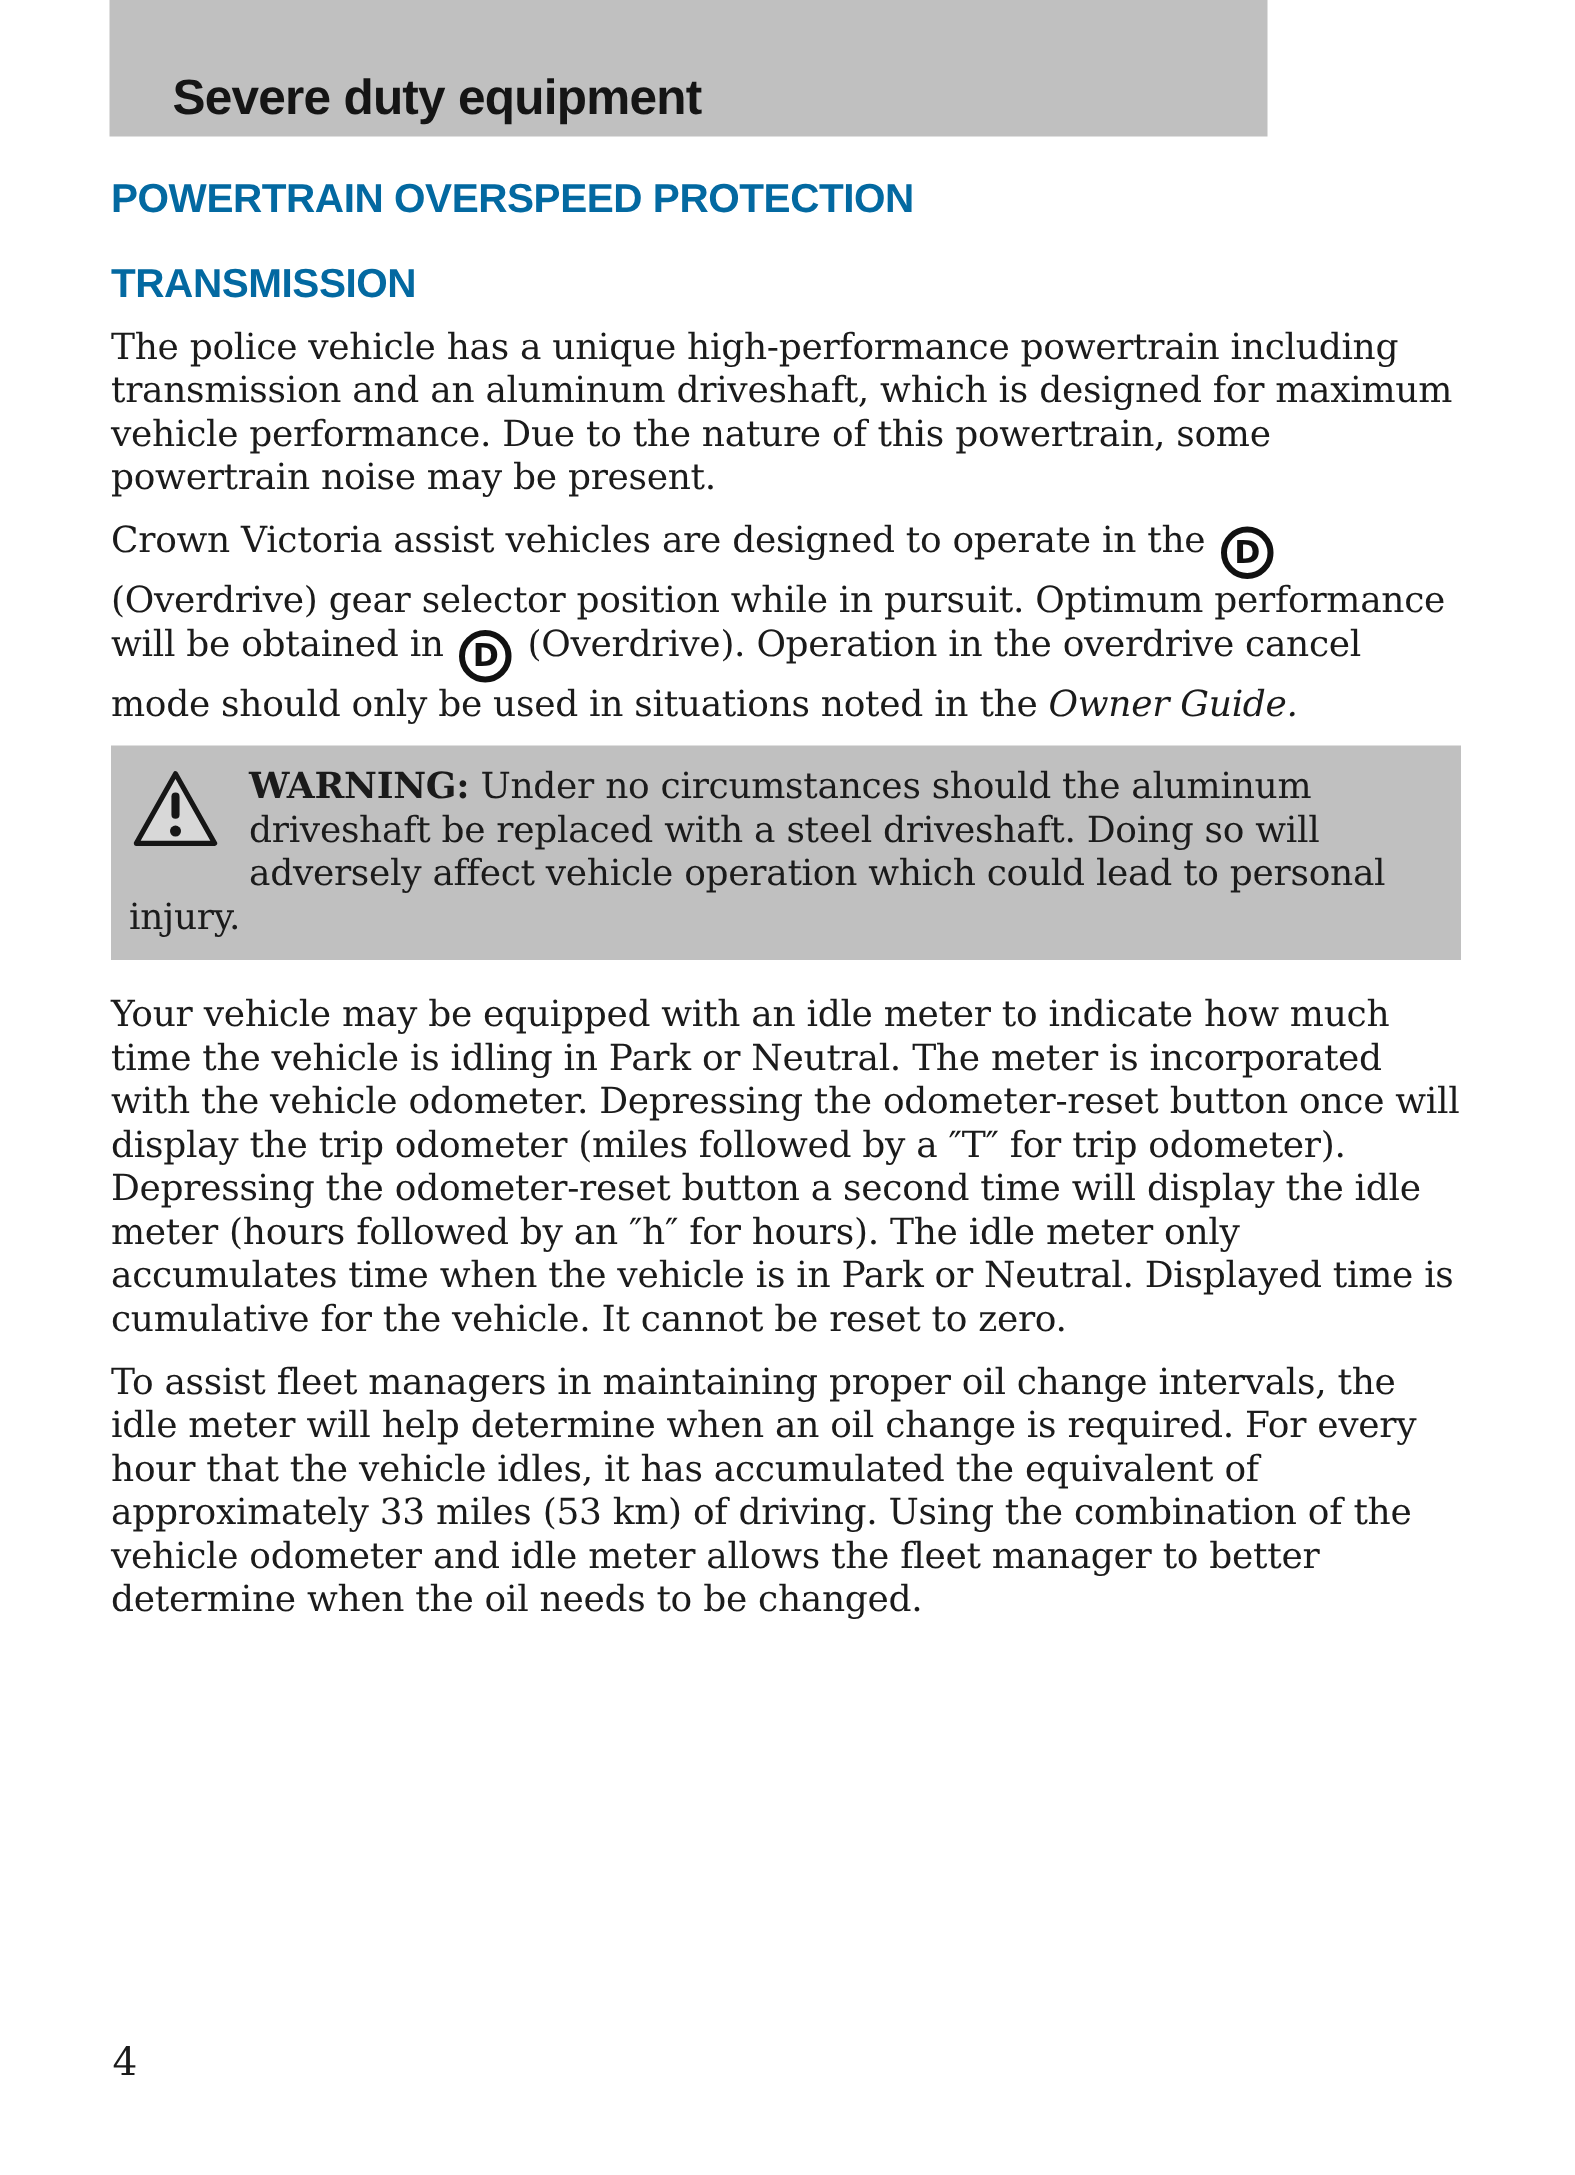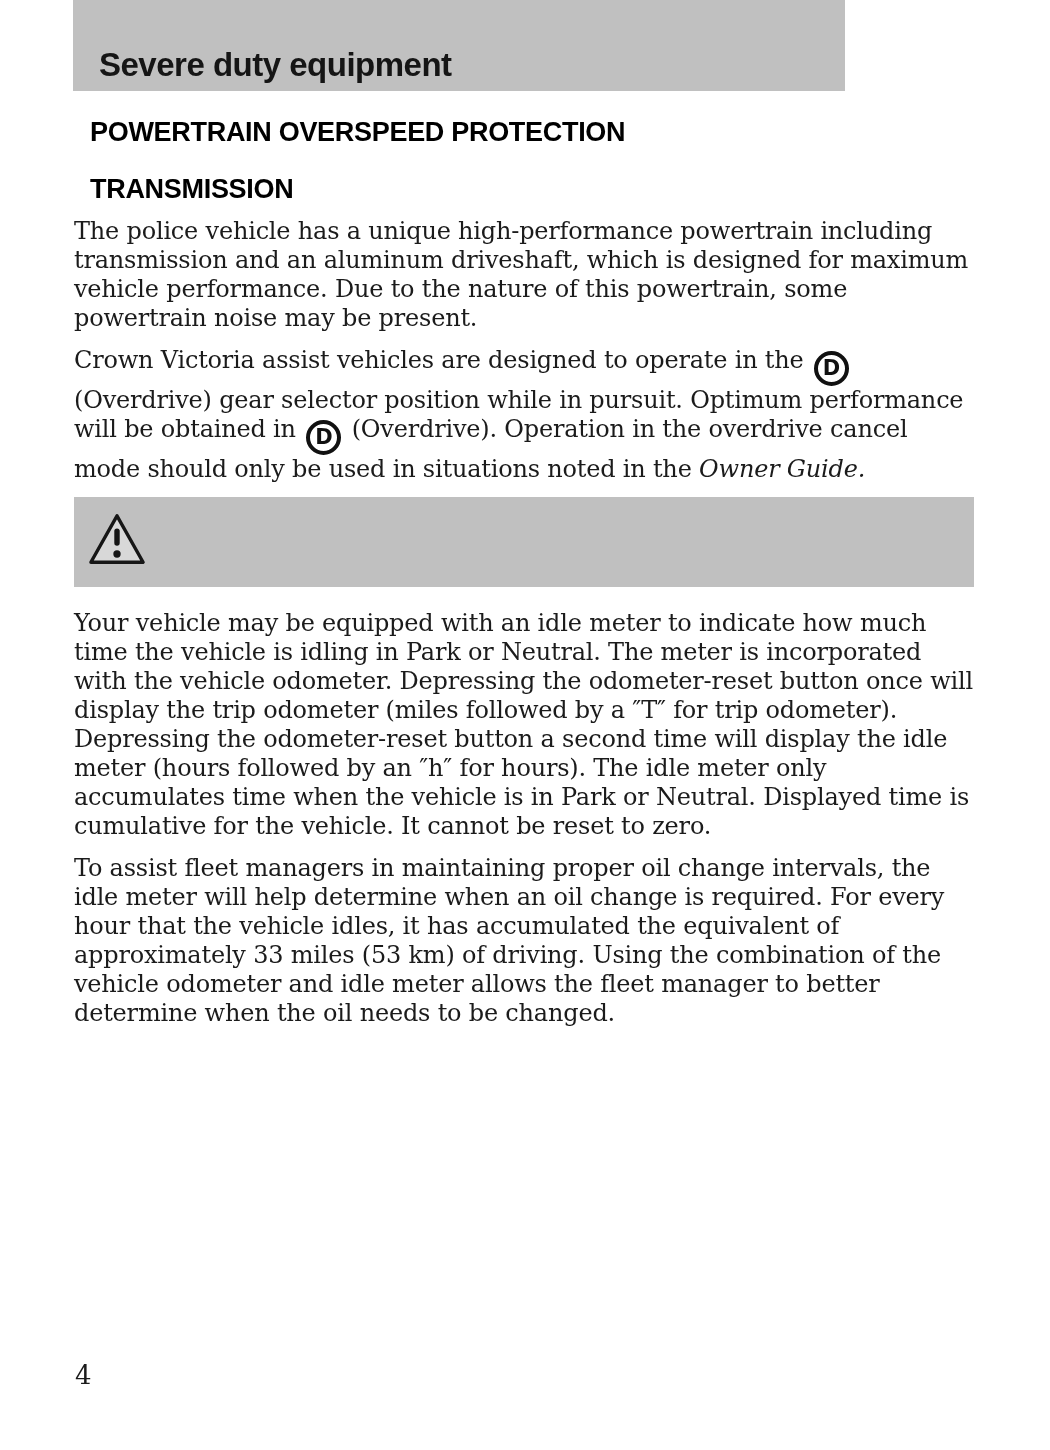--- a/index.html
+++ b/index.html
@@ -25,21 +25,21 @@
   .title-band {
     position: absolute;
     top: 0;
     left: 73px;
     width: 772px;
     height: 91px;
     background: #c0c0c0;
     display: flex;
     align-items: flex-end;
     box-sizing: border-box;
-    padding: 0 0 10px 26px;
+    padding: 0 0 10px 42px;
   }
   .title-band h1 {
     margin: 0;
     font-family: "Liberation Sans", sans-serif;
     font-weight: bold;
     font-size: 33px;
     letter-spacing: -0.5px;
     color: #151515;
     line-height: 1;
   }
@@ -48,22 +48,22 @@
     position: absolute;
     top: 91px;
     left: 74px;
     width: 900px;
   }
   h2 {
     font-family: "Liberation Sans", sans-serif;
     font-weight: bold;
     font-size: 27px;
     letter-spacing: -0.3px;
-    color: #000000;
-    margin: 27px 0 10px 16px;
+    color: #0369a1;
+    margin: 27px 0 10px 0;
     line-height: 1.1;
   }
   p {
     font-size: 24px;
     line-height: 29px;
     margin: 13px 0;
     letter-spacing: -0.2px;
   }
   em { font-style: italic; }
   strong { font-weight: bold; }
@@ -136,20 +136,24 @@
         <em>Owner Guide.</em>
       </p>
     </section>
 
     <aside class="warning-box">
       <svg class="warn-tri" viewBox="0 0 64 60" xmlns="http://www.w3.org/2000/svg">
         <path d="M32 5 L59 53 L5 53 Z" fill="#d8d8d8" stroke="#161616" stroke-width="3.5" stroke-linejoin="round"></path>
         <rect x="29.2" y="18" width="5.6" height="18" rx="2.8" fill="#161616"></rect>
         <circle cx="32" cy="44.5" r="3.8" fill="#161616"></circle>
       </svg>
+      <p>
+        <strong>WARNING:</strong>
+        <span>Under no circumstances should the aluminum driveshaft be replaced with a steel driveshaft. Doing so will adversely affect vehicle operation which could lead to personal injury.</span>
+      </p>
     </aside>
 
     <section class="section-idle">
       <p>Your vehicle may be equipped with an idle meter to indicate how much time the vehicle is idling in Park or Neutral. The meter is incorporated with the vehicle odometer. Depressing the odometer-reset button once will display the trip odometer (miles followed by a ″T″ for trip odometer). Depressing the odometer-reset button a second time will display the idle meter (hours followed by an ″h″ for hours). The idle meter only accumulates time when the vehicle is in Park or Neutral. Displayed time is cumulative for the vehicle. It cannot be reset to zero.</p>
       <p>To assist fleet managers in maintaining proper oil change intervals, the idle meter will help determine when an oil change is required. For every hour that the vehicle idles, it has accumulated the equivalent of approximately 33 miles (53 km) of driving. Using the combination of the vehicle odometer and idle meter allows the fleet manager to better determine when the oil needs to be changed.</p>
     </section>
 
   </main>
 
   <footer>

